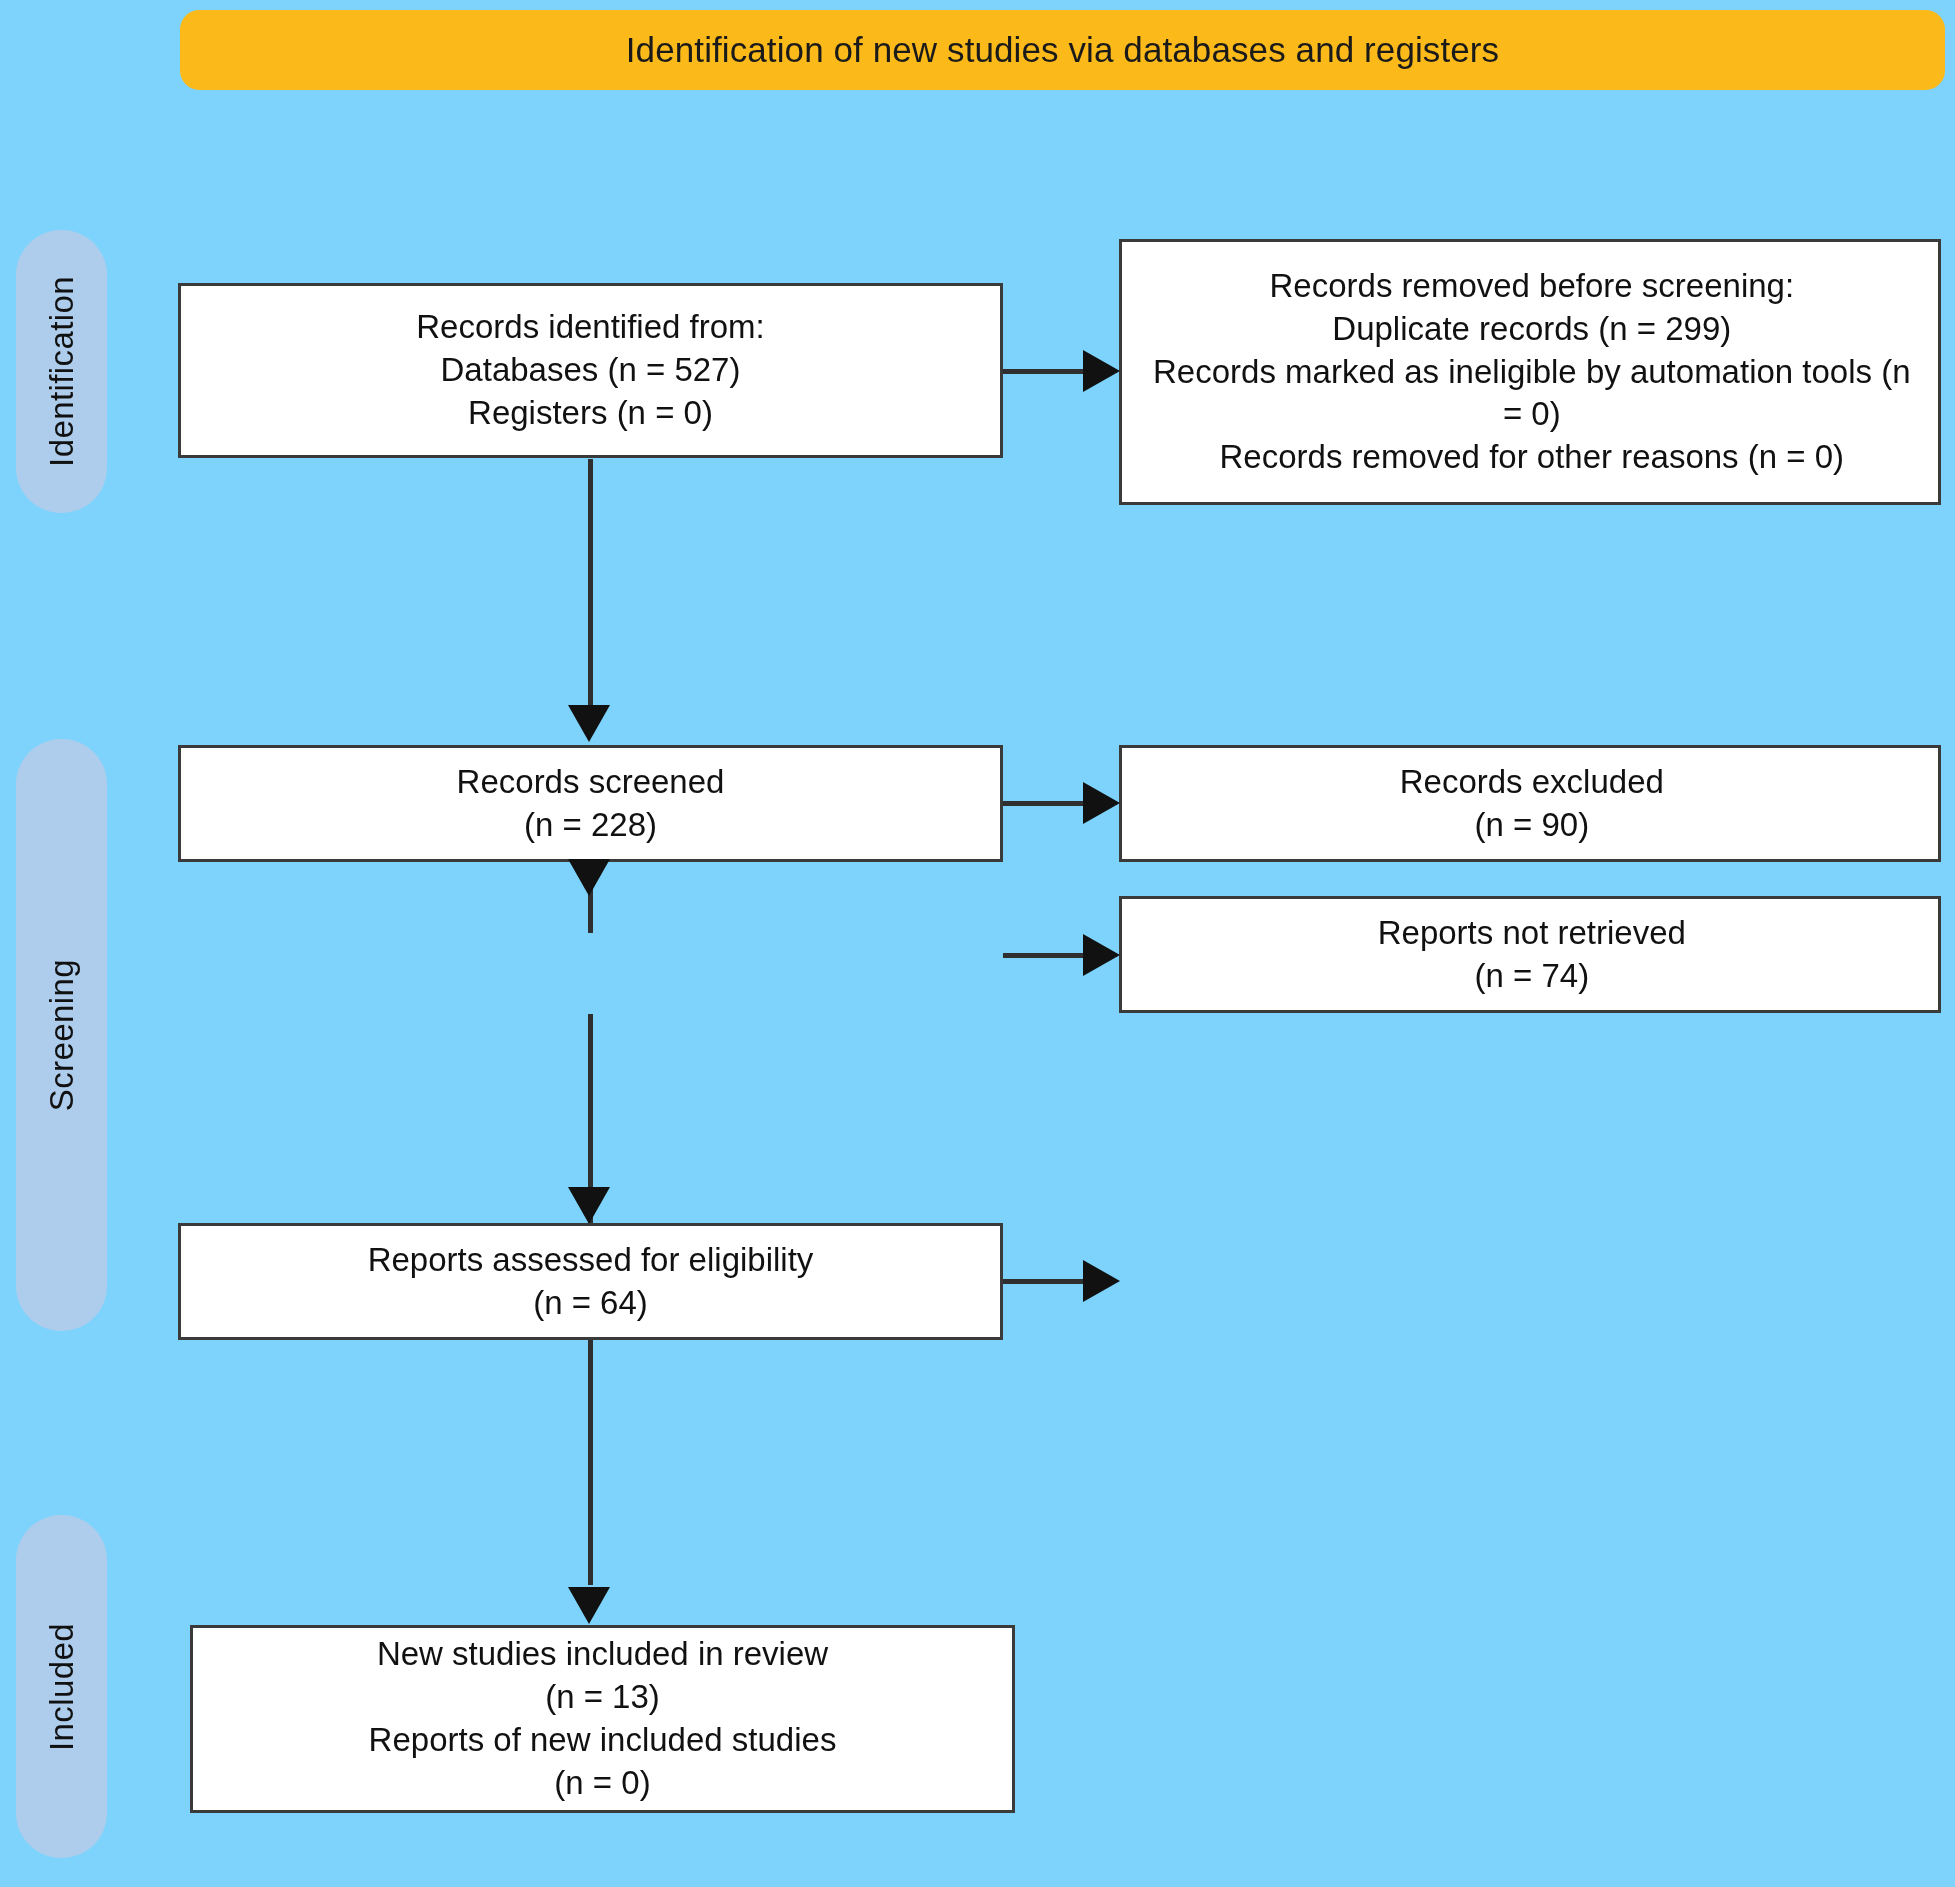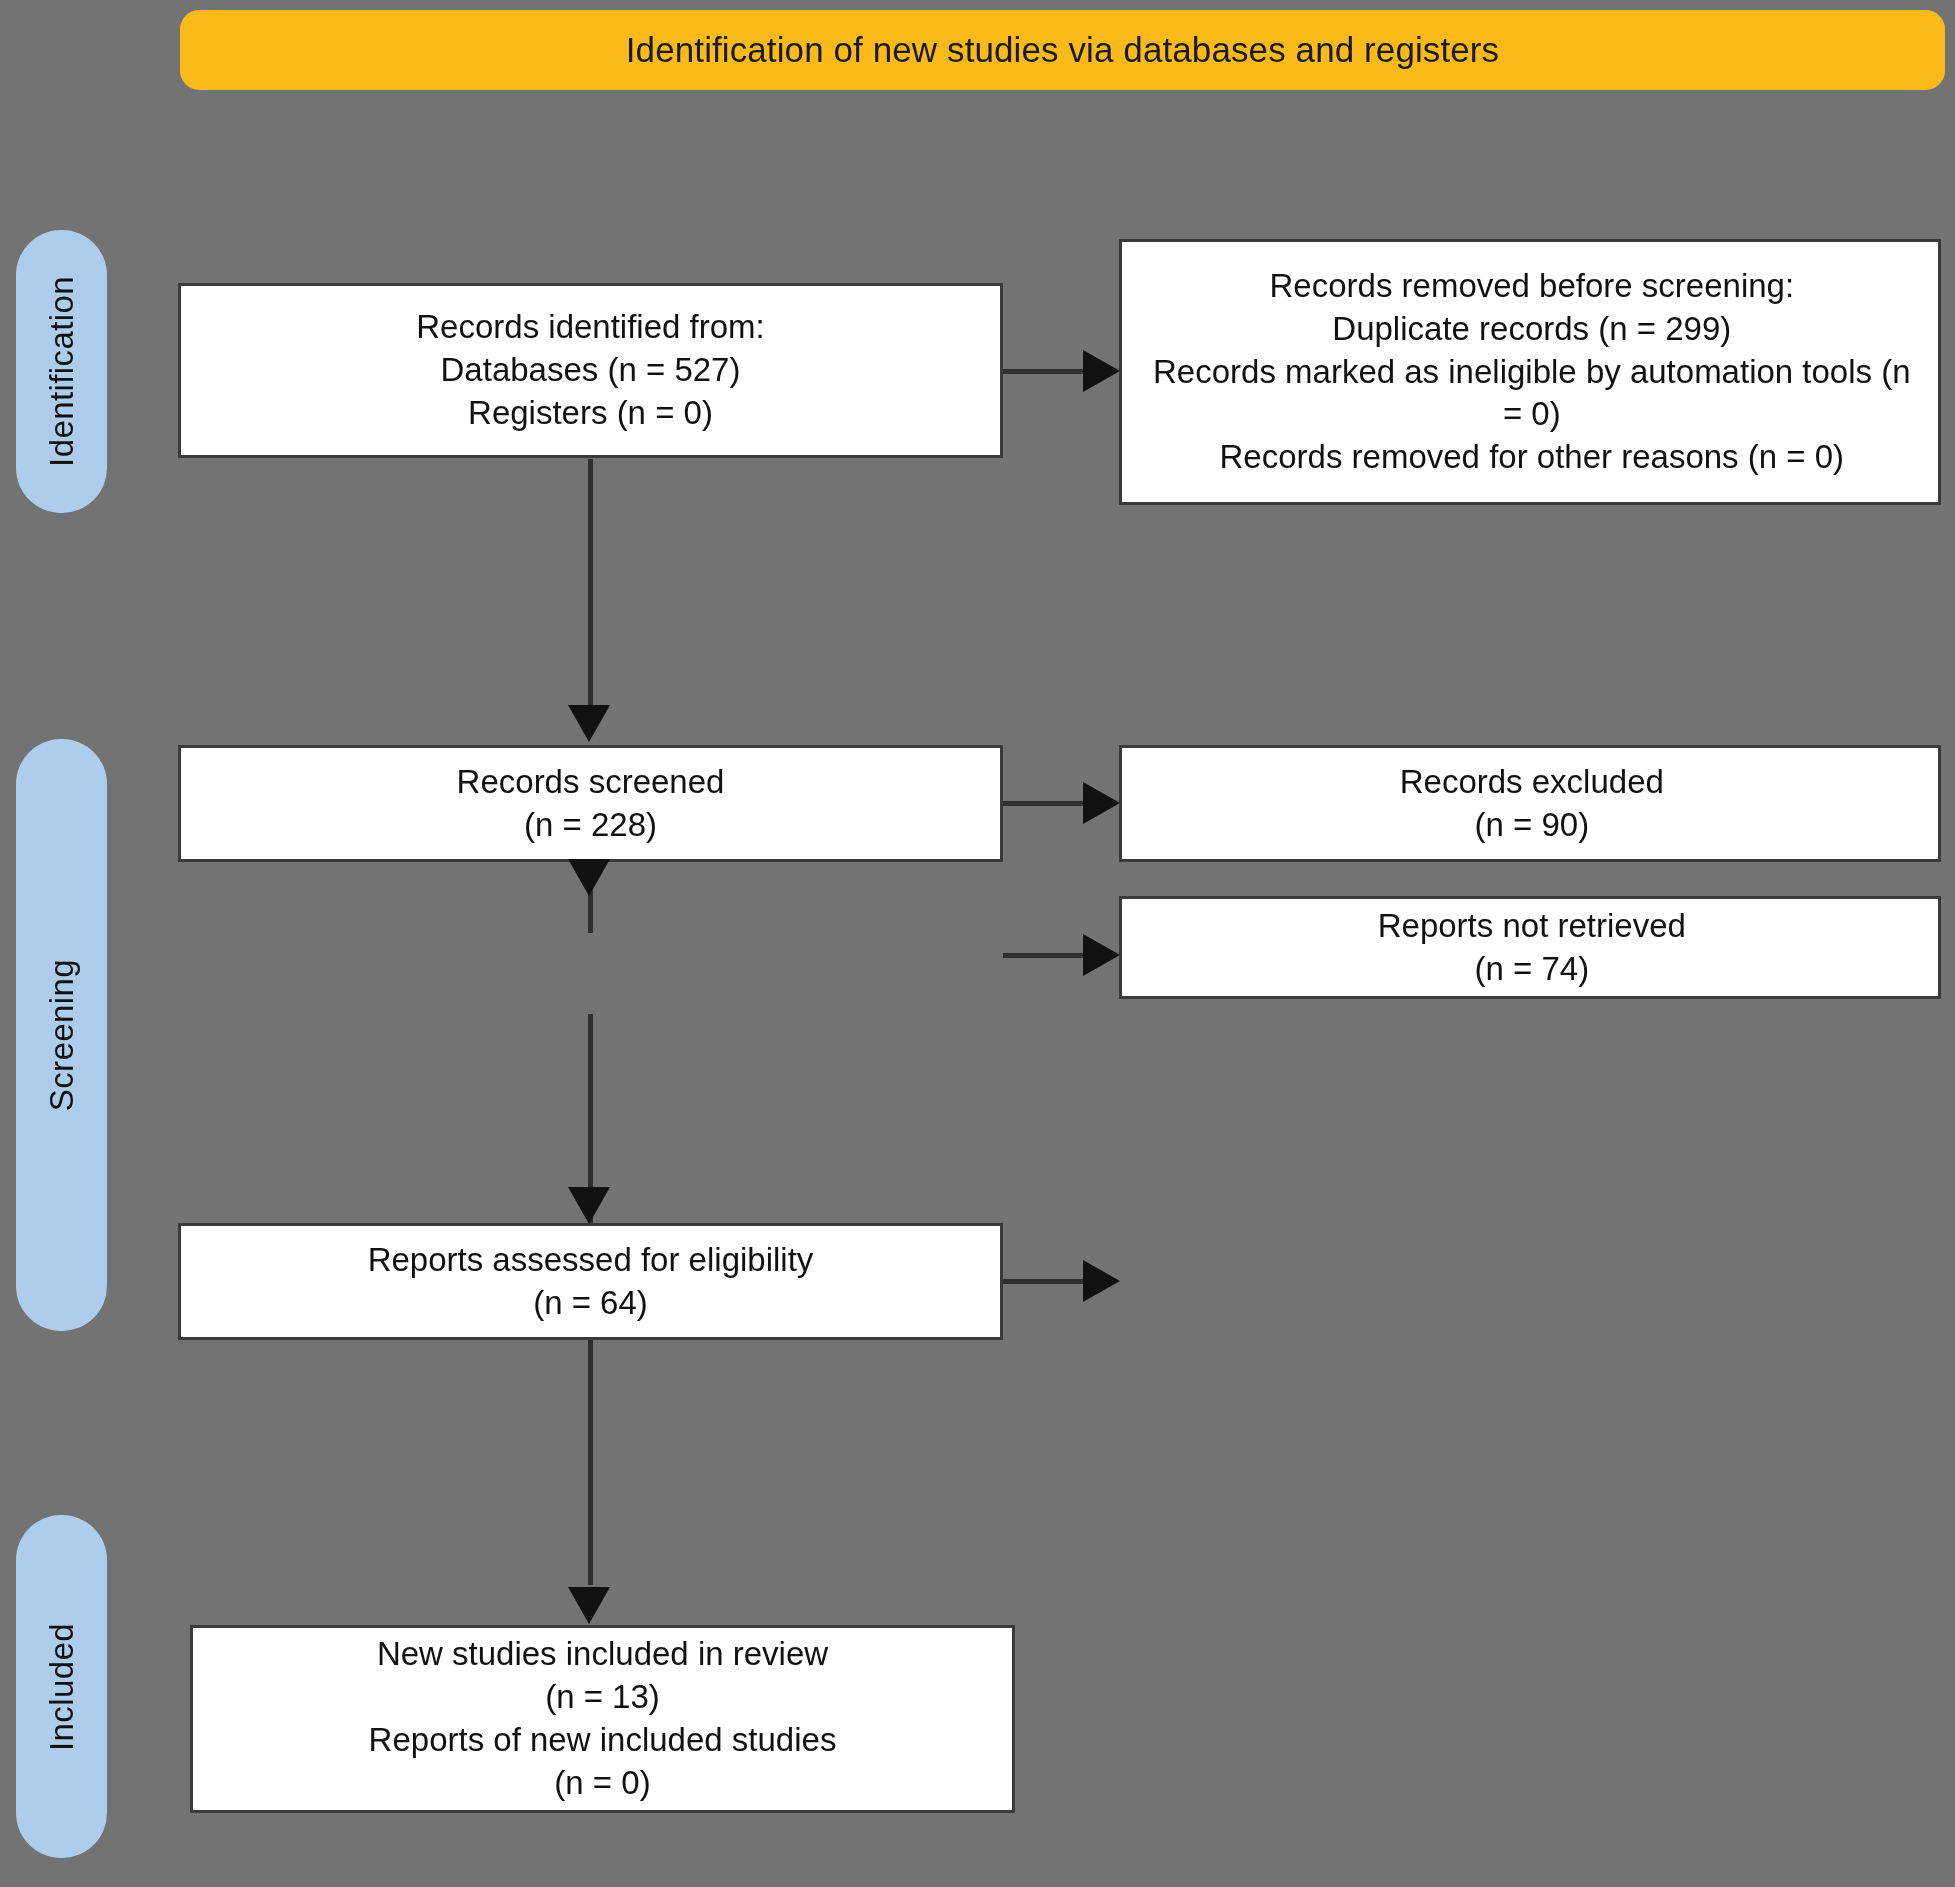--- a/index.html
+++ b/index.html
@@ -9,21 +9,21 @@
   }
   body {
     font-family: "Liberation Sans", sans-serif;
     -webkit-font-smoothing: antialiased;
   }
 
   #canvas {
     position: relative;
     width: 1955px;
     height: 1888px;
-    background: #737373;
+    background: #7dd3fc;
     overflow: hidden;
   }
 
   
   .banner {
     position: absolute;
     left: 180px;
     top: 10.4px;
     width: 1765px;
     height: 80px;
@@ -86,21 +86,21 @@
   
   .col-left  { left: 178px;  width: 825px; }
   .col-right { left: 1119px; width: 822px; padding-left: 17px; }
 
   
   .box-identified { top: 283px;  height: 175px; }
   .box-removed    { top: 239px;  height: 266px; }
   .box-screened   { top: 745px; height: 117px; }
   .box-excluded   { top: 745px; height: 117px; }
   .box-sought     { top: 896px; height: 117px; }
-  .box-notretr    { top: 896px; height: 103px; }
+  .box-notretr    { top: 896px; height: 117px; }
   .box-assessed   { top: 1223px; height: 117px; }
   .box-repexcl    { top: 1223px; height: 117px; }
   .box-included   { top: 1625px; height: 188px; margin-left: 12px; }
   
   .v-shaft {
     position: absolute;
     width: 4.5px;
     background: #2f2f2f;
     left: 588px;
   }

